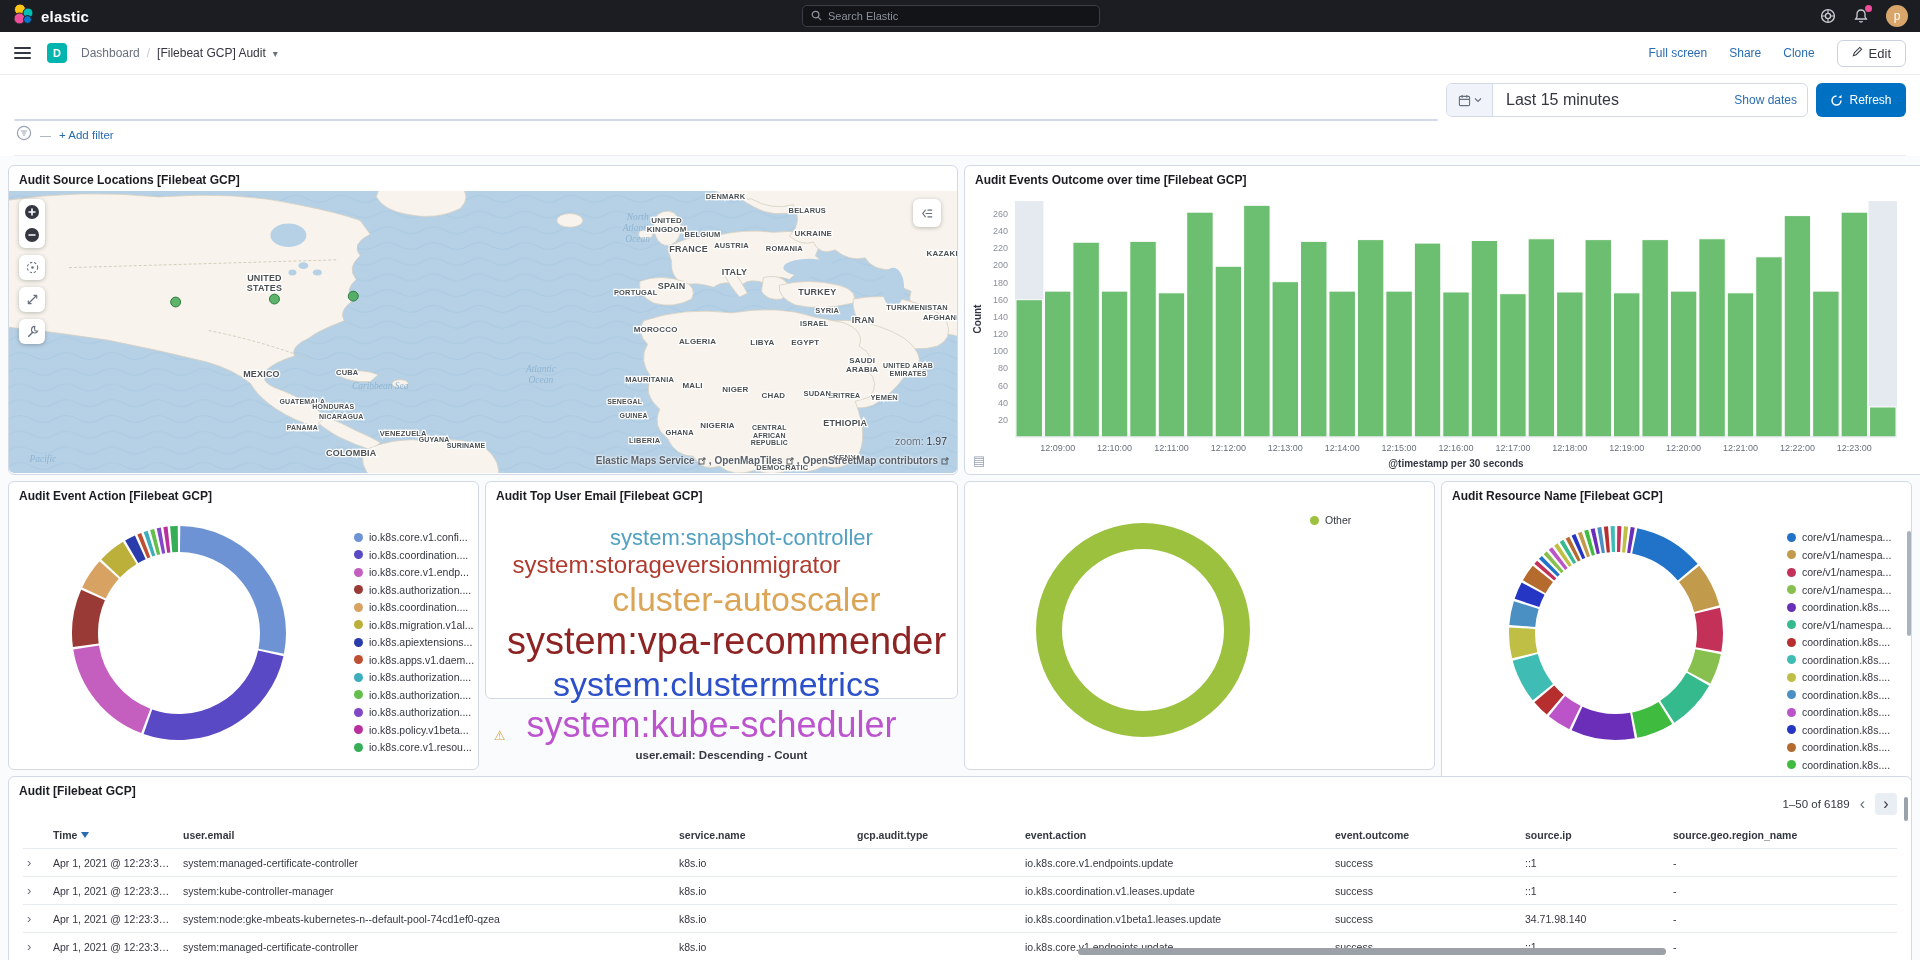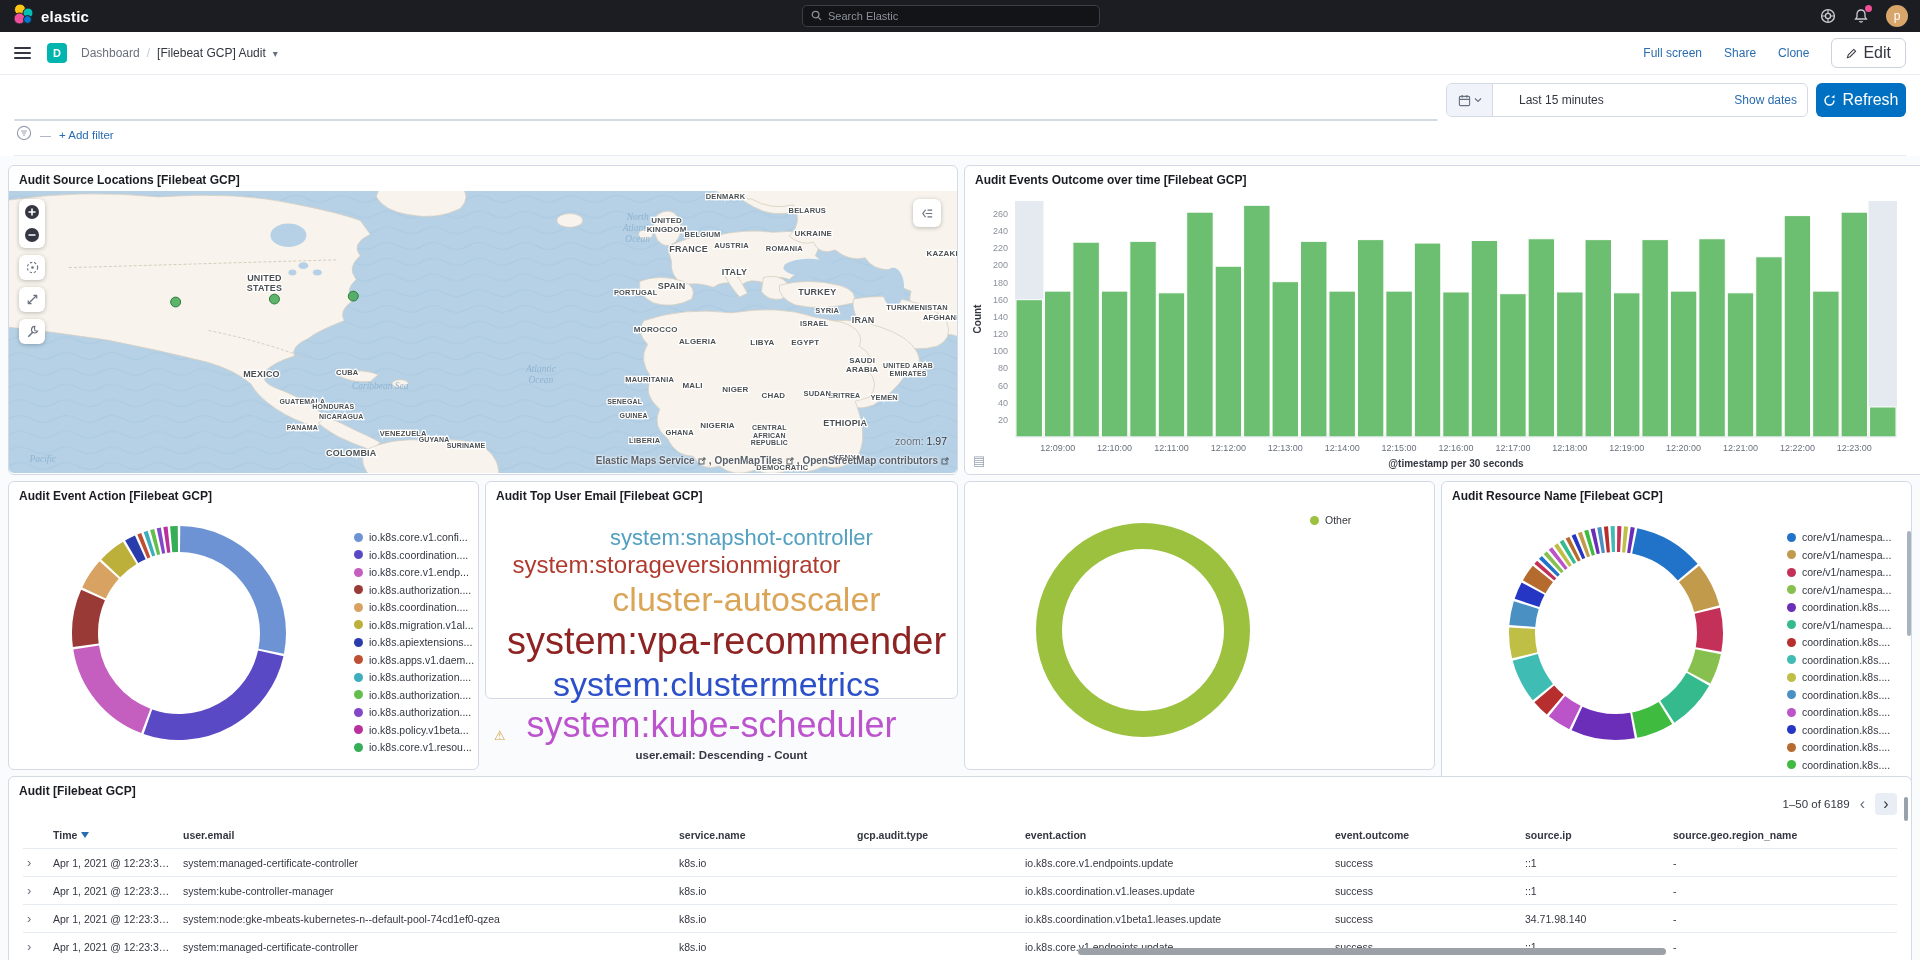--- a/index.html
+++ b/index.html
@@ -25,35 +25,35 @@
   .burger i { height:2px; background:#343741; border-radius:1px; }
   .app-badge { width:20px; height:20px; border-radius:4px; background:#00b5ad; color:#fff; font-weight:700;
     font-size:11px; display:flex; align-items:center; justify-content:center; margin-right:14px; }
   .crumbs { display:flex; align-items:center; gap:7px; font-size:12px; }
   .crumb-root { color:#69707d; }
   .crumb-sep { color:#c4cbd6; }
   .crumb-cur { color:#343741; }
   .crumb-caret { color:#69707d; font-size:10px; }
   .crumb-actions { margin-left:auto; display:flex; align-items:center; gap:22px; font-size:12px; }
   .crumb-actions a { color:#2a6cb0; text-decoration:none; cursor:pointer; }
-  .edit-btn { display:flex; align-items:center; gap:6px; border:1px solid #cbd2dc; border-radius:6px;
-    padding:5px 14px; font-size:16px; color:#343741; background:#fff; cursor:pointer; }
+  .edit-btn { display:flex; align-items:flex-start; gap:6px; border:1px solid #cbd2dc; border-radius:6px;
+    padding:5px 14px; font-size:13px; color:#343741; background:#fff; cursor:pointer; }
 
   
   .query-zone { background:#fff; padding:8px 14px 0; }
   .query-row { display:flex; align-items:stretch; gap:8px; height:34px; }
   .q-input-group { flex:1; display:flex; border:1px solid #d3dae6; border-radius:6px; overflow:hidden; background:#fff;margin-top:36px; }
   .q-addon { width:44px; display:flex; align-items:center; justify-content:center; gap:3px; border-right:1px solid #d3dae6; background:#fff; cursor:pointer; }
   .q-input { flex:1; display:flex; align-items:center; padding:0 10px; font-size:12.5px; color:#98a2b3; }
   .q-kql { display:flex; align-items:center; padding:0 12px; font-size:11.5px; color:#2a6cb0; cursor:pointer; }
   .date-group { width:362px; display:flex; border:1px solid #d3dae6; border-radius:6px; overflow:hidden; background:#fff; }
   .date-addon { width:46px; background:#f0f4fa; border-right:1px solid #d3dae6; display:flex; align-items:center; justify-content:center; gap:3px; cursor:pointer; }
-  .date-text { flex:1; display:flex; align-items:center; padding:0 26px; font-size:12px; color:#343741; }
+  .date-text { flex:1; display:flex; align-items:center; padding:0 13px; font-size:16px; color:#343741; }
   .show-dates { display:flex; align-items:center; padding:0 10px; font-size:12px; color:#2a6cb0; cursor:pointer; }
-  .refresh-btn { width:90px; background:#0071c2; border:none; border-radius:6px; color:#fff; font-size:16px;
+  .refresh-btn { width:90px; background:#0071c2; border:none; border-radius:6px; color:#fff; font-size:12px;
     display:flex; align-items:center; justify-content:center; gap:6px; cursor:pointer; }
   .filter-row { display:flex; align-items:center; gap:8px; padding:8px 2px 10px; border-bottom:1px solid #e9edf3; background:#fff; }
   .filter-dash { color:#98a2b3; font-size:11px; }
   .add-filter { color:#2a6cb0; font-size:11.5px; cursor:pointer; }
 
   
   main { position:relative; height:820px; }
   .panel { position:absolute; background:#fff; border:1px solid #d3dae6; border-radius:6px; }
   .panel-title { font-size:12px; font-weight:700; color:#1a1c21; padding:7px 10px 4px; white-space:nowrap; overflow:hidden; }
   #p-map   { left:8px;   top:9px;   width:950px; height:310px; }

